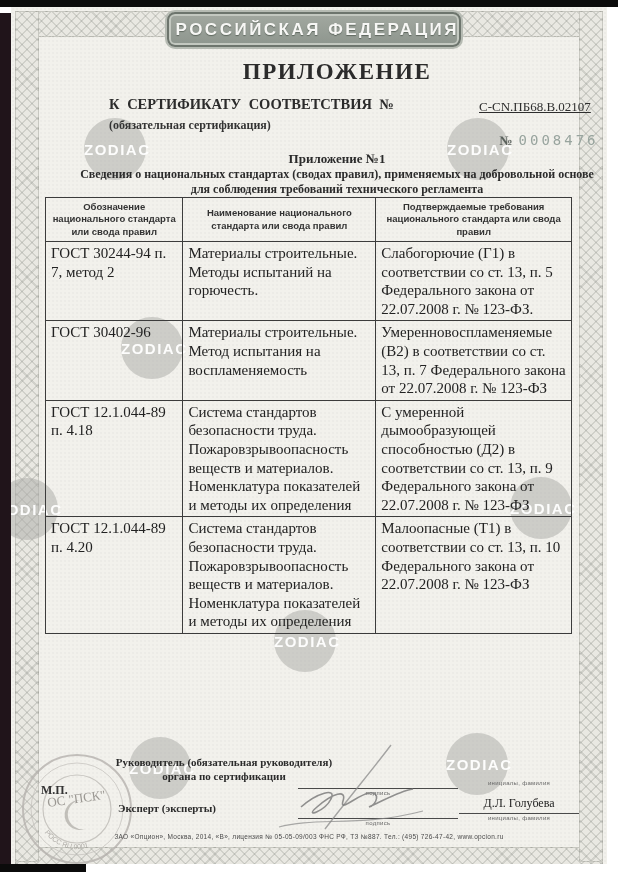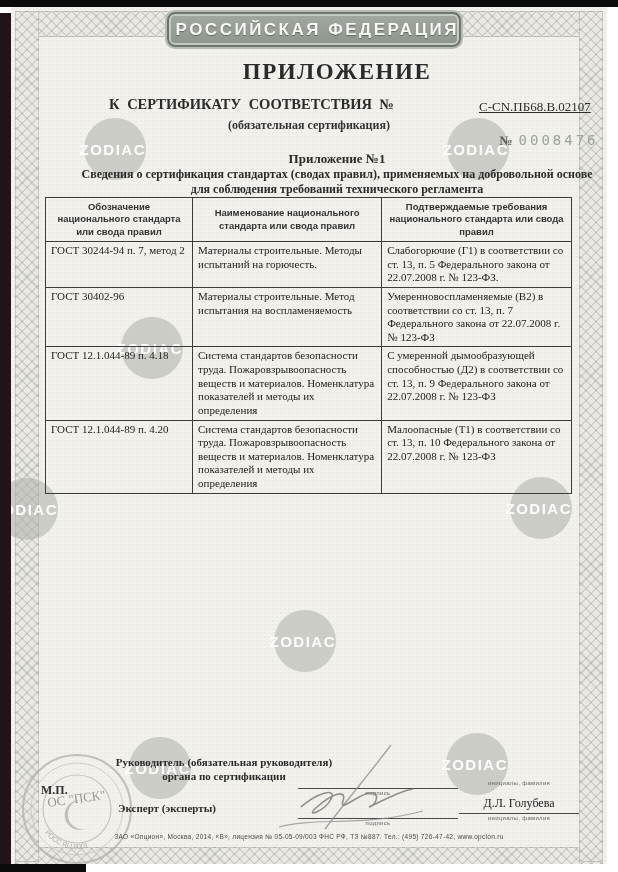--- a/index.html
+++ b/index.html
@@ -28,40 +28,40 @@
     border:2px solid #6d756d;border-radius:8px;
     box-shadow:inset 0 0 0 2px #c3c8c0, 0 0 0 2px #b6bbb3;
     display:flex;align-items:center;justify-content:flex-end;}
   .banner span{color:#f7f7f5;font-family:"Liberation Sans",sans-serif;font-weight:bold;
     font-size:17px;letter-spacing:2.5px;text-shadow:0 1px 1px rgba(60,70,60,.6);}
 
   .z2{z-index:2;padding-left:28px;}
   .title{left:0;top:52px;width:596px;text-align:center;font-size:23px;font-weight:bold;letter-spacing:1.5px;color:#2b2b2b;}
   .subtitle{left:70px;top:89px;width:400px;text-align:left;font-size:14.5px;font-weight:bold;word-spacing:4px;color:#2b2b2b;}
   .cert-number{left:440px;top:92px;width:155px;font-size:13px;color:#2e2e2e;text-decoration:underline;}
-  .cert-type{left:70px;top:111px;width:400px;text-align:center;font-size:12px;font-weight:bold;color:#333;}
+  .cert-type{left:70px;top:111px;width:400px;font-size:12px;font-weight:bold;color:#333;}
   .blank-number{left:430px;top:124px;width:160px;text-align:center;}
   .blank-number .nsign{font-size:13px;font-weight:bold;color:#5a615c;margin-right:6px;}
   .blank-number .digits{font-family:"DejaVu Sans Mono",monospace;font-size:14px;color:#98a49e;letter-spacing:3px;}
 
   .appendix-heading{left:0;top:144px;width:596px;text-align:center;font-size:13px;font-weight:bold;color:#2b2b2b;}
   .appendix-desc{left:36px;top:160px;width:524px;text-align:center;font-size:12px;font-weight:bold;line-height:1.28;color:#2b2b2b;}
 
   table.std{position:absolute;left:34px;top:190px;width:527px;border-collapse:collapse;z-index:2;background:transparent;}
   table.std th, table.std td{border:1px solid #3c3c3c;vertical-align:top;}
   table.std th{font-family:"Liberation Sans",sans-serif;font-size:9.5px;font-weight:bold;
     text-align:center;vertical-align:middle;line-height:1.3;padding:3px 6px;height:30px;color:#333;}
-  table.std td{font-size:11px;line-height:1.24;padding:2px 5px;color:#222;}
+  table.std td{font-size:15px;line-height:1.24;padding:2px 5px;color:#222;}
   .col1{width:148px;} .col2{width:190px;} .col3{width:189px;}
   tr.r1 td{height:36px;} tr.r2 td{height:42px;} tr.r3 td{height:50px;} tr.r4 td{height:52px;}
 
   .wm-site{left:0;top:392px;width:596px;text-align:center;z-index:1;
     font-family:"Liberation Sans",sans-serif;font-size:54px;color:rgba(150,155,148,.42);letter-spacing:1px;}
   .zodiac{position:absolute;width:62px;height:62px;border-radius:50%;
-    background:rgba(175,175,172,.55);display:flex;align-items:center;justify-content:flex-end;z-index:1;}
+    background:rgba(175,175,172,.55);display:flex;align-items:center;justify-content:flex-start;z-index:1;}
   .zodiac span{color:rgba(255,255,255,.95);font-family:"Liberation Sans",sans-serif;
     font-weight:bold;font-size:15px;letter-spacing:1.5px;}
 
   .stamp{left:2px;top:740px;z-index:1;}
   .mp-label{left:30px;top:776px;font-size:12px;font-weight:bold;color:#333;z-index:2;}
 
   .head-role{left:60px;top:748px;width:250px;text-align:center;font-size:11px;font-weight:bold;line-height:1.3;color:#2b2b2b;}
   .expert-role{left:79px;top:795px;font-size:11px;font-weight:bold;color:#2b2b2b;}
   .sig-field{position:absolute;border-bottom:1px solid #4a4a4a;z-index:2;}
   .field1{left:287px;top:765px;width:160px;height:16px;}
@@ -125,21 +125,21 @@
     </div>
 
     <div class="abs z2 title">ПРИЛОЖЕНИЕ</div>
     <div class="abs z2 subtitle">К СЕРТИФИКАТУ СООТВЕТСТВИЯ №</div>
     <div class="abs z2 cert-number">С-CN.ПБ68.В.02107</div>
     <div class="abs z2 cert-type">(обязательная сертификация)</div>
     <div class="abs z2 blank-number">
       <span class="nsign">№</span><span class="digits">0008476</span>
     </div>
     <div class="abs z2 appendix-heading">Приложение №1</div>
-    <div class="abs z2 appendix-desc">Сведения о сертификация стандартах (сводах правил), применяемых на добровольной основе для соблюдения требований технического регламента</div>
+    <div class="abs z2 appendix-desc">Сведения о национальных стандартах (сводах правил), применяемых на добровольной основе для соблюдения требований технического регламента</div>
 
     <table class="std">
       <thead>
         <tr>
           <th class="col1">Обозначение национального стандарта или свода правил</th>
           <th class="col2">Наименование национального стандарта или свода правил</th>
           <th class="col3">Подтверждаемые требования национального стандарта или свода правил</th>
         </tr>
       </thead>
       <tbody>

